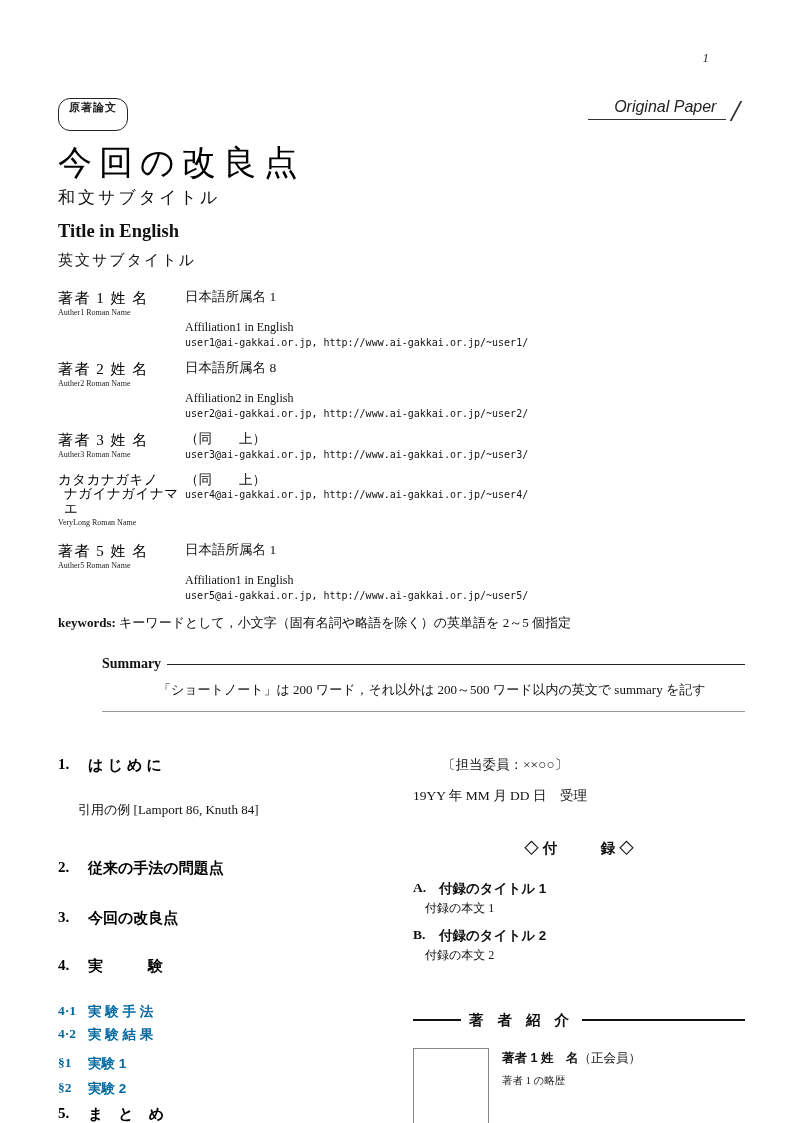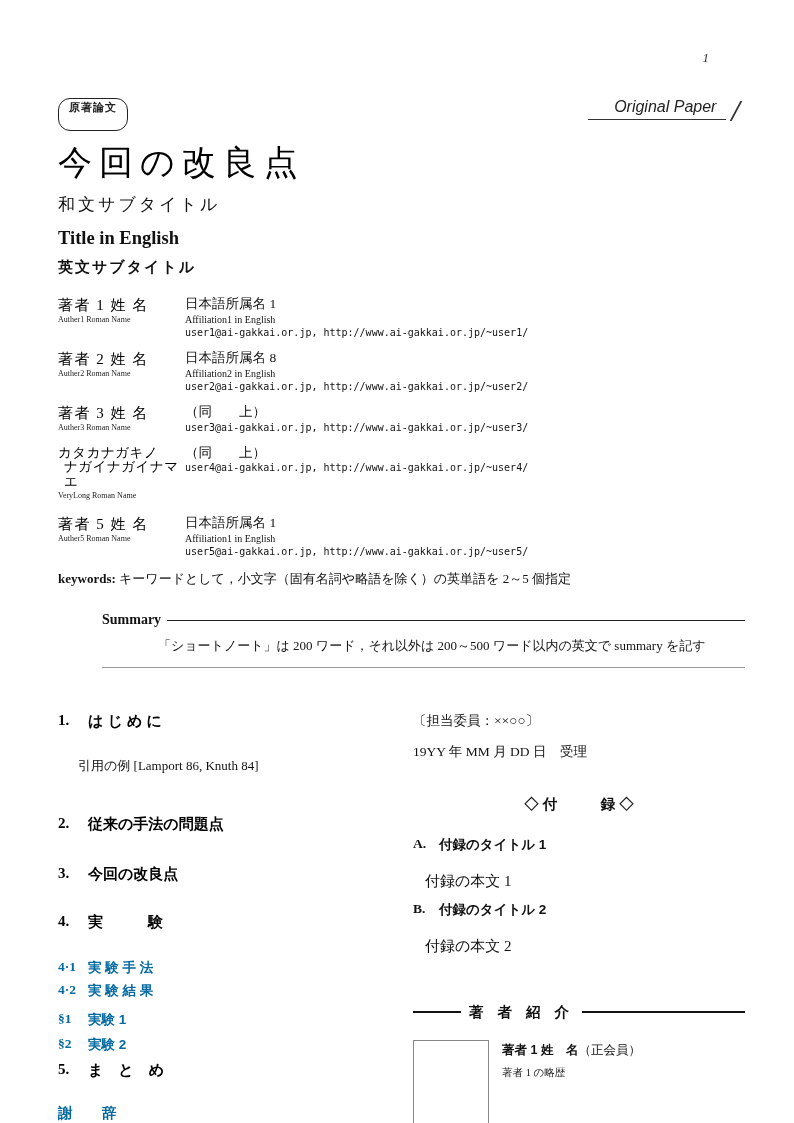--- a/index.html
+++ b/index.html
@@ -29,34 +29,34 @@
   .cat-en {
     font-family: "Liberation Sans", sans-serif; font-style: italic;
     font-size: 16px; color: #222; border-bottom: 1.6px solid #333;
     padding: 0 10px 3px 26px;
   }
   .cat-slash { display: inline-block; width: 1.6px; height: 20px; background: #333;
     transform: skewX(-28deg); margin-left: 9px; margin-bottom: -1px; }
 
   
   .title-ja { font-size: 34px; letter-spacing: 7px; margin-top: 16px; color: #000; font-weight: 400; }
-  .title-ja-sub { font-size: 17px; letter-spacing: 3px; margin-top: 7px; }
+  .title-ja-sub { font-size: 17px; letter-spacing: 3px; }
   .title-en { font-size: 18.5px; font-weight: bold; margin-top: 12px; }
-  .title-en-sub { font-size: 15px; letter-spacing: 2px; margin-top: 9px; font-weight: bold; }
+  .title-en-sub { font-size: 15px; letter-spacing: 2px; margin-top: 9px; }
 
   
   .authors { margin-top: 20px; }
   .author-row { display: flex; margin-bottom: 13px; }
   .a-name-col { width: 127px; flex: 0 0 127px; }
   .a-name { font-size: 15px; letter-spacing: 1.5px; color: #000; line-height: 1.15; }
   .a-name-2 { font-size: 13.5px; letter-spacing: 0.5px; color: #000; padding-left: 6px; line-height: 1.1;}
   .a-roman { font-size: 8px; color: #222; margin-top: 1px; }
   .a-affil-col { flex: 1; }
   .a-affil-ja { font-size: 13.5px; line-height: 1.1; }
-  .a-affil-en { font-size: 10px; margin-top: 2px; }
+  .a-affil-en { font-size: 12px; margin-top: 15px; }
   .a-contact { font-family: "DejaVu Sans Mono", monospace; font-size: 10px;
     letter-spacing: 0px; margin-top: 2px; color: #111; white-space: nowrap; }
 
   
   .keywords { margin-top: 8px; font-size: 13px; }
   .keywords b { font-family: "Liberation Serif", serif; }
 
   
   .summary { margin-top: 24px; margin-left: 44px; }
   .summary-head { display: flex; align-items: center; }
@@ -85,30 +85,30 @@
   .h3m { margin-top: 31px; }
   .h4m { margin-top: 29px; }
   .s41m { margin-top: 27px; }
   .s42m { margin-top: 5px; }
   .p1m { margin-top: 11px; }
   .p2m { margin-top: 7px; }
   .h5m { margin-top: 7px; }
   .ackm { margin-top: 24px; }
 
   
-  .editor-note { font-size: 13.5px; }
+  .editor-note { font-size: 13.5px; margin-left: 29px; }
   .received { font-size: 13.5px; margin-top: 13px; }
   .appendix-h { margin-top: 34px; text-align: center; font-family: "Liberation Sans", sans-serif;
     font-weight: bold; font-size: 14.5px; }
   .app-item-h { display: flex; font-family: "Liberation Sans", sans-serif; font-weight: bold;
     font-size: 13.5px; }
   .app-item-h .num { font-family: "Liberation Serif", serif; font-weight: bold; width: 26px; flex: 0 0 26px; }
   .app1m { margin-top: 22px; }
   .app2m { margin-top: 10px; }
-  .app-body { font-size: 15px; margin-top: 18px; padding-left: 12px; }
+  .app-body { font-size: 12px; margin-top: 2px; padding-left: 12px; }
 
   .bio-head { display: flex; align-items: center; margin-top: 47px; }
   .bio-rule-l { width: 48px; border-top: 2px solid #111; flex: 0 0 48px; }
   .bio-rule-r { flex: 1; border-top: 2px solid #111; }
   .bio-title { font-family: "Liberation Sans", sans-serif; font-weight: bold;
     font-size: 14.5px; letter-spacing: 5px; padding: 0 8px; }
   .bio-row { display: flex; margin-top: 18px; }
   .bio-photo { width: 76px; height: 94px; flex: 0 0 76px; border: 1px solid #888; background: #fff; }
   .bio-text { margin-left: 13px; padding-top: 2px; }
   .bio-name { font-size: 12.5px; }

